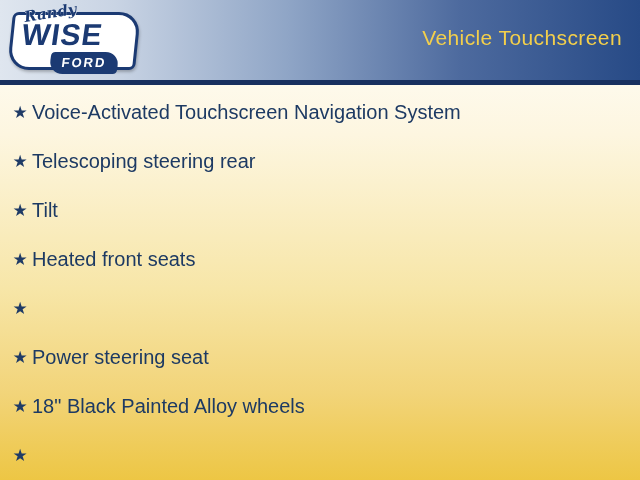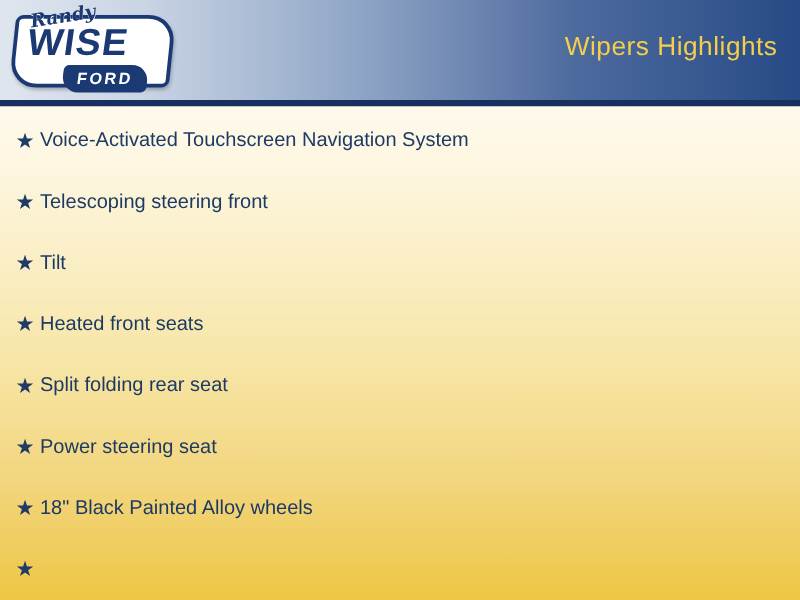--- a/index.html
+++ b/index.html
@@ -133,62 +133,61 @@
   .bullet {
     width: 24px;
     color: #1f3b66;
     font-size: 17px;
     line-height: 1;
     text-align: center;
     flex: 0 0 24px;
   }
   .feature-text {
     color: #1d3a63;
-    font-size: 16px;
+    font-size: 20px;
     white-space: nowrap;
   }
 </style>
 </head>
 <body>
 
 <div class="page">
 
   <div class="header">
     <div class="logo">
       <div class="logo-shape"></div>
       <div class="logo-randy">Randy</div>
       <div class="logo-wise">WISE</div>
       <div class="logo-ford">
         <span>FORD</span>
       </div>
     </div>
-    <div class="header-title">Wipers Highlights</div>
+    <div class="header-title">Vehicle Touchscreen</div>
   </div>
   <div class="header-underline"></div>
 
   <ul class="features">
     <li class="feature-row">
       <span class="bullet">★</span>
       <span class="feature-text">Voice-Activated Touchscreen Navigation System</span>
     </li>
     <li class="feature-row">
       <span class="bullet">★</span>
-      <span class="feature-text">Telescoping steering front</span>
+      <span class="feature-text">Telescoping steering rear</span>
     </li>
     <li class="feature-row">
       <span class="bullet">★</span>
       <span class="feature-text">Tilt</span>
     </li>
     <li class="feature-row">
       <span class="bullet">★</span>
       <span class="feature-text">Heated front seats</span>
     </li>
     <li class="feature-row">
       <span class="bullet">★</span>
-      <span class="feature-text">Split folding rear seat</span>
     </li>
     <li class="feature-row">
       <span class="bullet">★</span>
       <span class="feature-text">Power steering seat</span>
     </li>
     <li class="feature-row">
       <span class="bullet">★</span>
       <span class="feature-text">18" Black Painted Alloy wheels</span>
     </li>
     <li class="feature-row">

